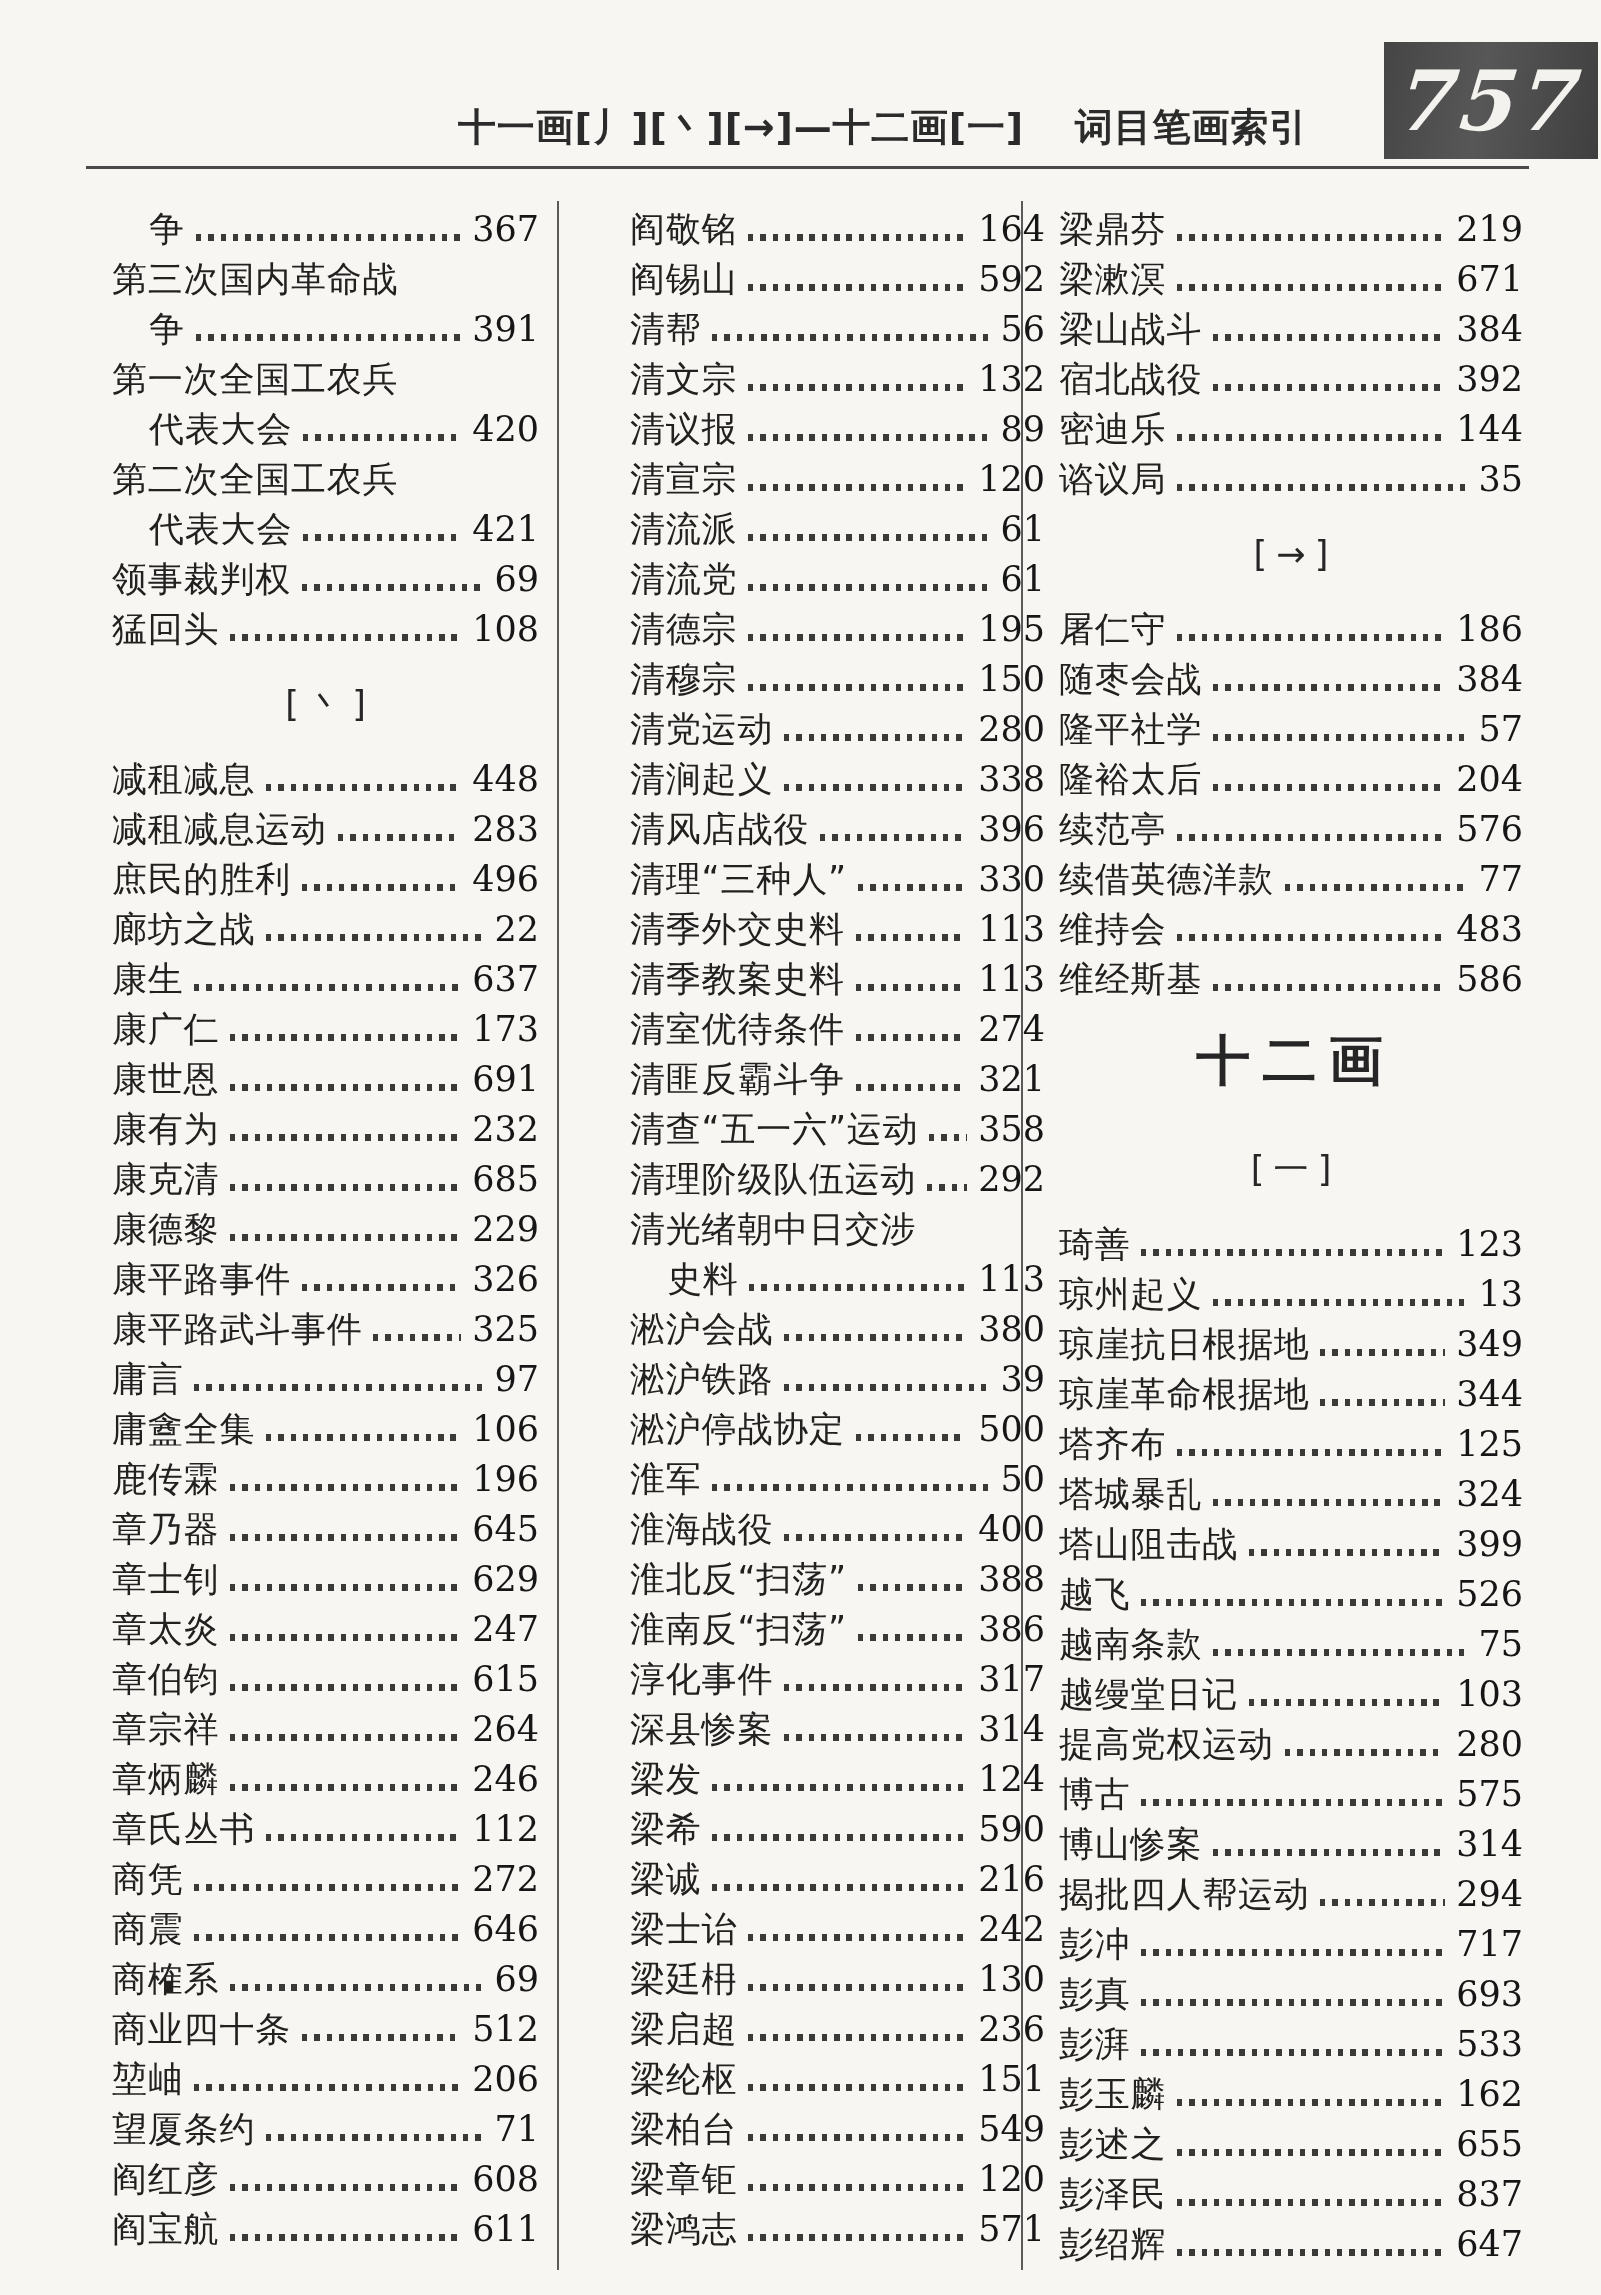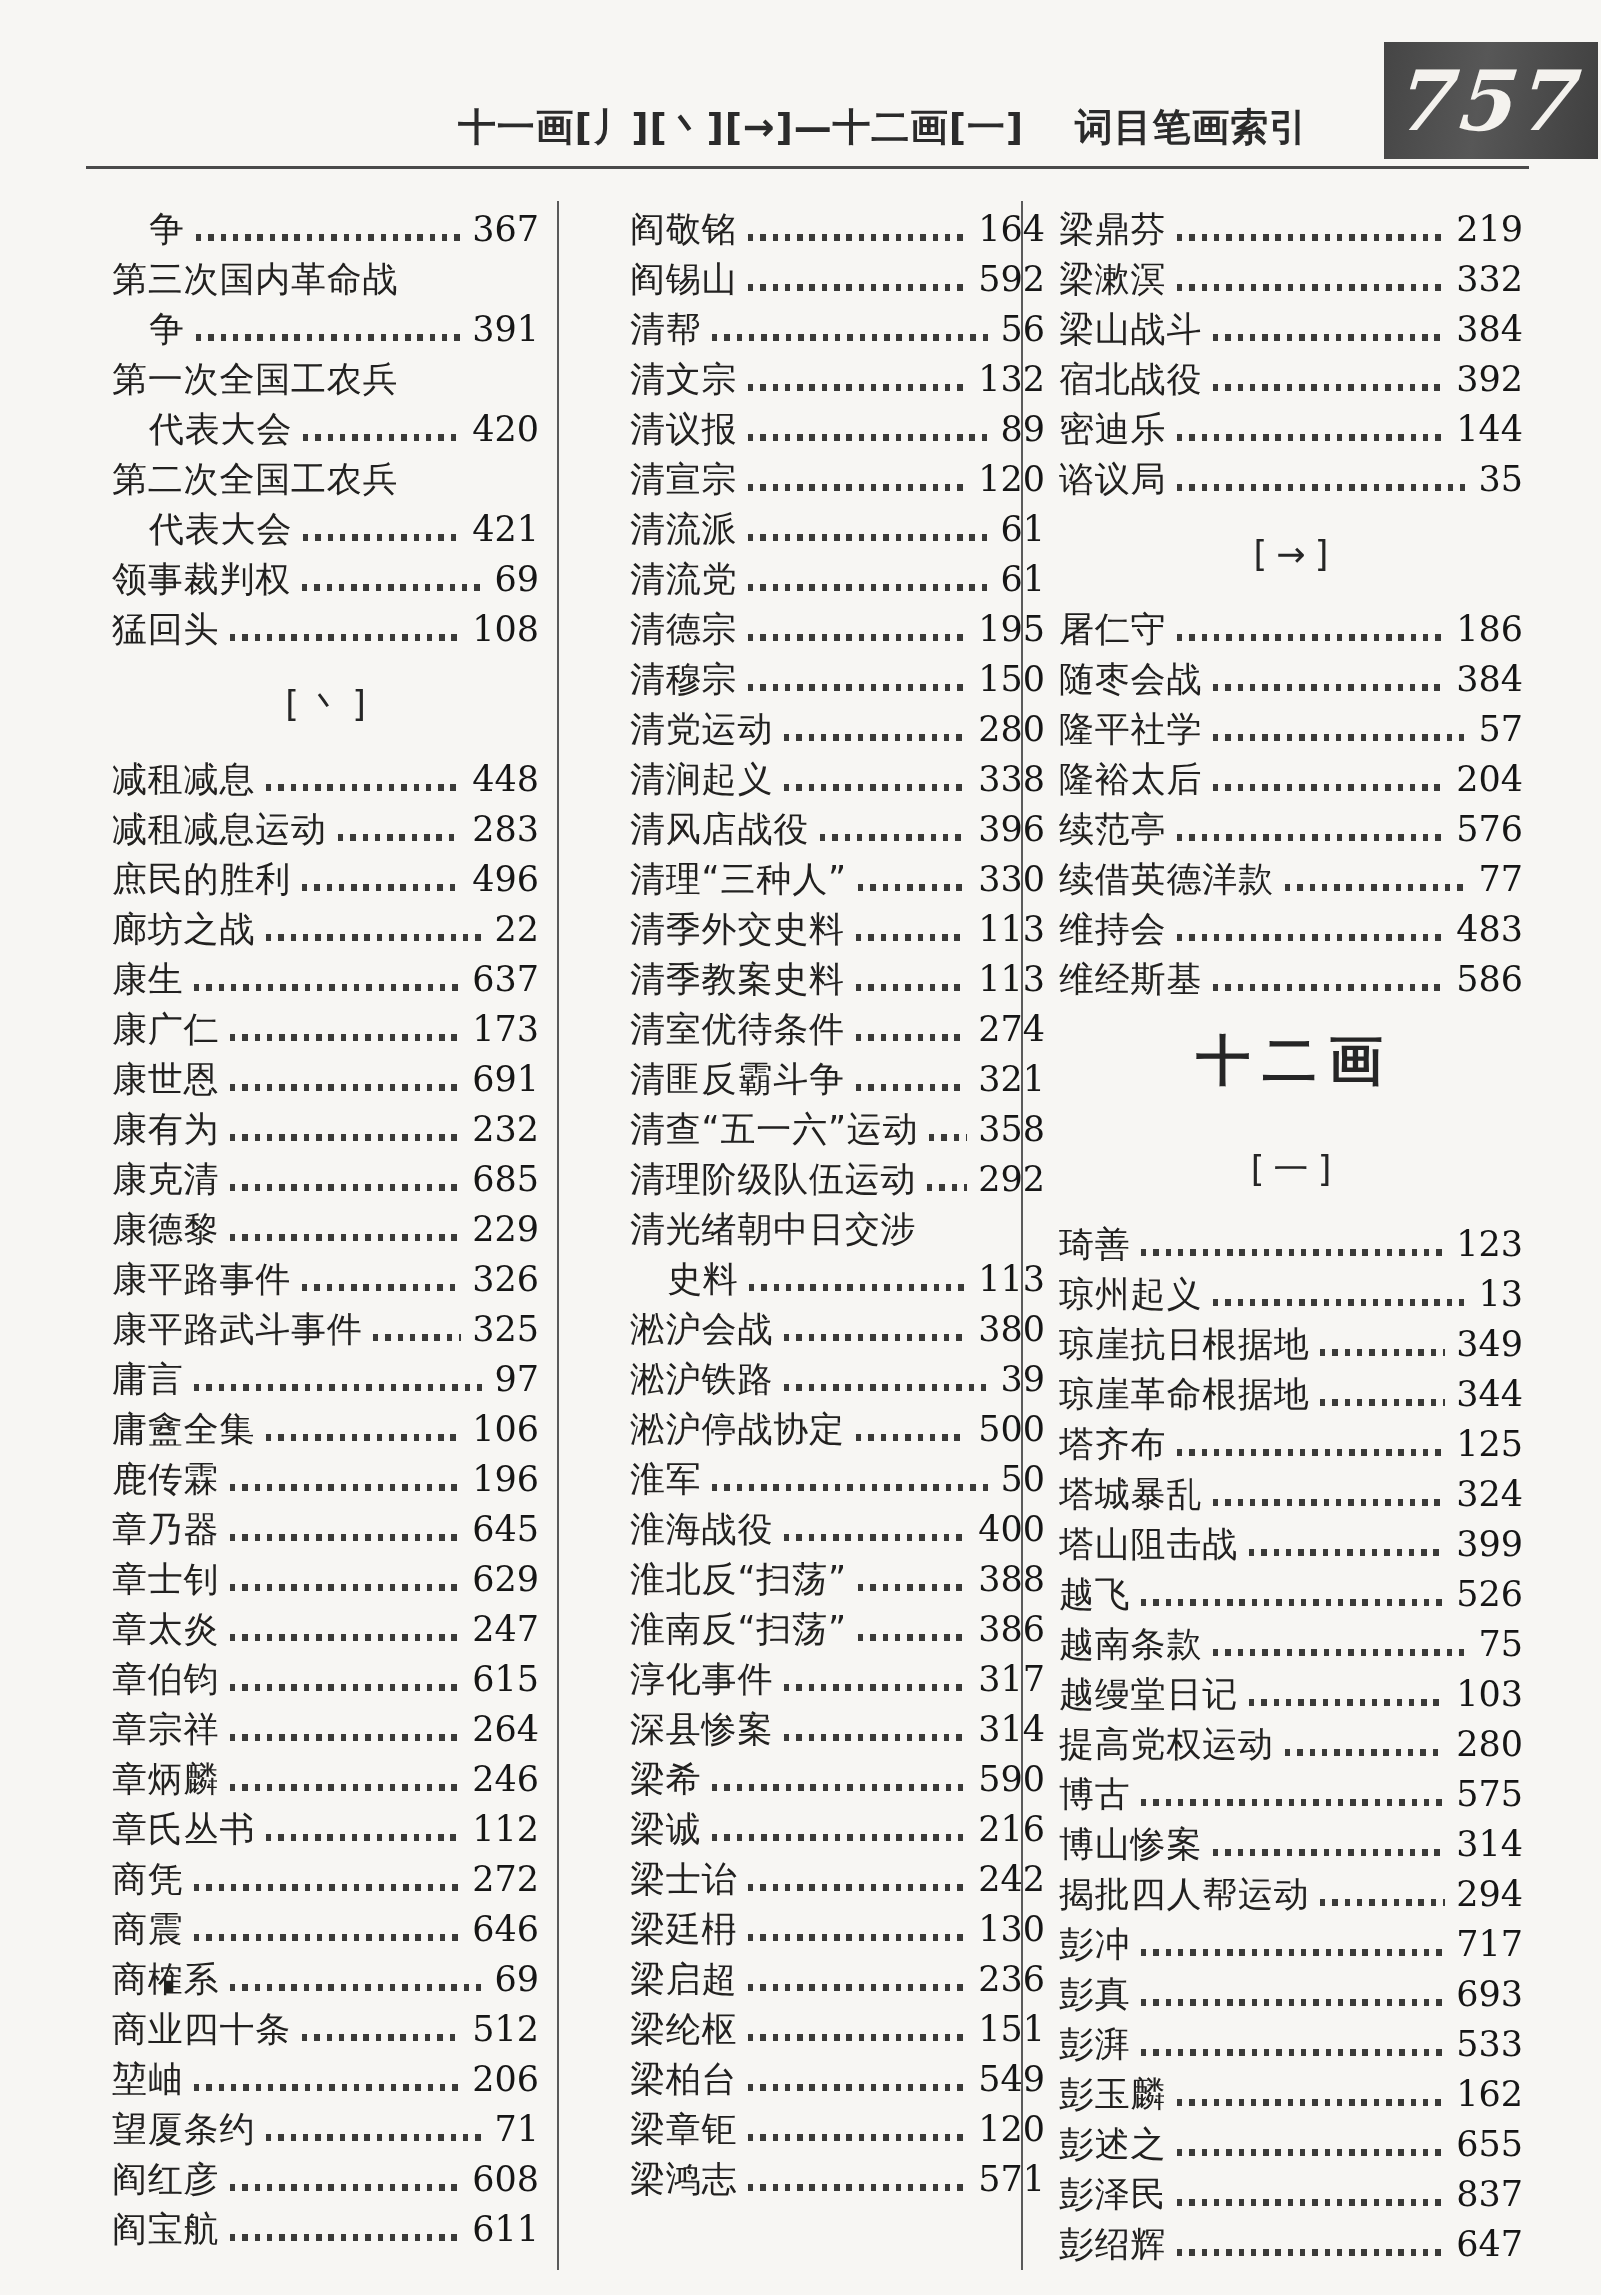--- a/index.html
+++ b/index.html
@@ -474,20 +474,25 @@
       <span class="term">淳化事件</span>
       <span class="leader"></span>
       <span class="page">317</span>
     </div>
     <div class="row">
       <span class="term">深县惨案</span>
       <span class="leader"></span>
       <span class="page">314</span>
     </div>
     <div class="row">
+      <span class="term">梁发</span>
+      <span class="leader"></span>
+      <span class="page">124</span>
+    </div>
+    <div class="row">
       <span class="term">梁希</span>
       <span class="leader"></span>
       <span class="page">590</span>
     </div>
     <div class="row">
       <span class="term">梁诚</span>
       <span class="leader"></span>
       <span class="page">216</span>
     </div>
     <div class="row">
@@ -529,21 +534,21 @@
 <div class="divider divider-2"></div>
 <div class="col col-3">
     <div class="row">
       <span class="term">梁鼎芬</span>
       <span class="leader"></span>
       <span class="page">219</span>
     </div>
     <div class="row">
       <span class="term">梁漱溟</span>
       <span class="leader"></span>
-      <span class="page">332</span>
+      <span class="page">671</span>
     </div>
     <div class="row">
       <span class="term">梁山战斗</span>
       <span class="leader"></span>
       <span class="page">384</span>
     </div>
     <div class="row">
       <span class="term">宿北战役</span>
       <span class="leader"></span>
       <span class="page">392</span>

